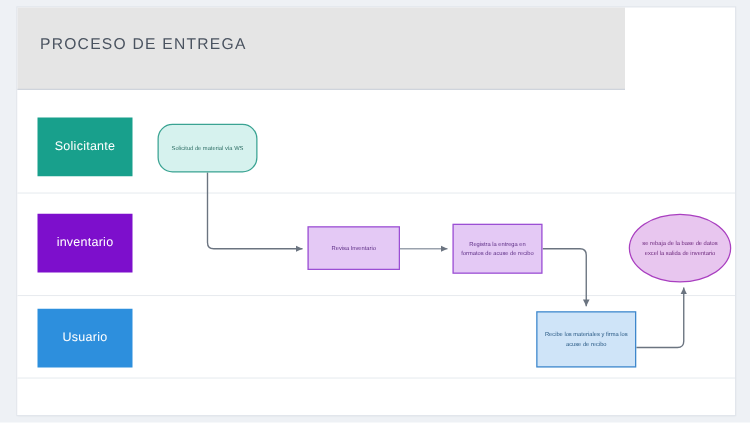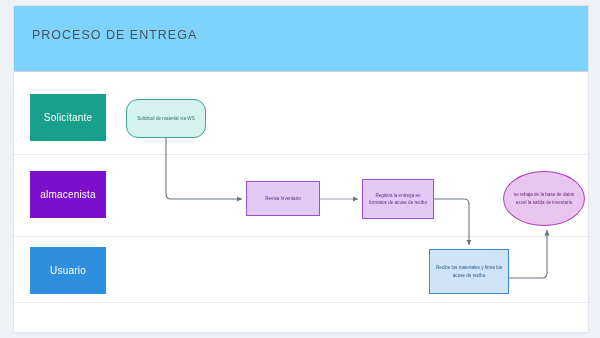--- a/index.html
+++ b/index.html
@@ -29,23 +29,23 @@
     height: 326px;
     background: #ffffff;
     box-shadow: 0 0 0 1px #e2e6ec, 0 1px 2px rgba(20,30,50,0.07);
   }
 
   
   .title-band {
     position: absolute;
     left: 0px;
     top: 0px;
-    width: 574px;
+    width: 486px;
     height: 66px;
-    background: #7dd3fc;
+    background: #e5e5e5;
     border-bottom: 1px solid #cfd4dc;
     box-sizing: border-box;
   }
   .diagram-title {
     position: absolute;
     left: 18px;
     top: 22px;
     font-size: 12.5px;
     letter-spacing: 1.0px;
     color: #4a5360;
@@ -175,21 +175,21 @@
     </div>
 
     <div class="lane lane-1">
       <div class="lane-label-box lane-label-solicitante">
         <span>Solicitante</span>
       </div>
     </div>
 
     <div class="lane lane-2">
       <div class="lane-label-box lane-label-almacenista">
-        <span>almacenista</span>
+        <span>inventario</span>
       </div>
     </div>
 
     <div class="lane lane-3">
       <div class="lane-label-box lane-label-usuario">
         <span>Usuario</span>
       </div>
     </div>
 
     <div class="lane lane-4"></div>

